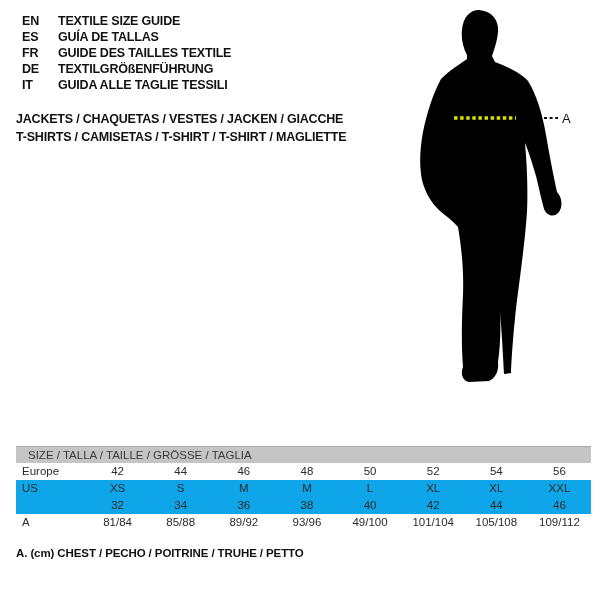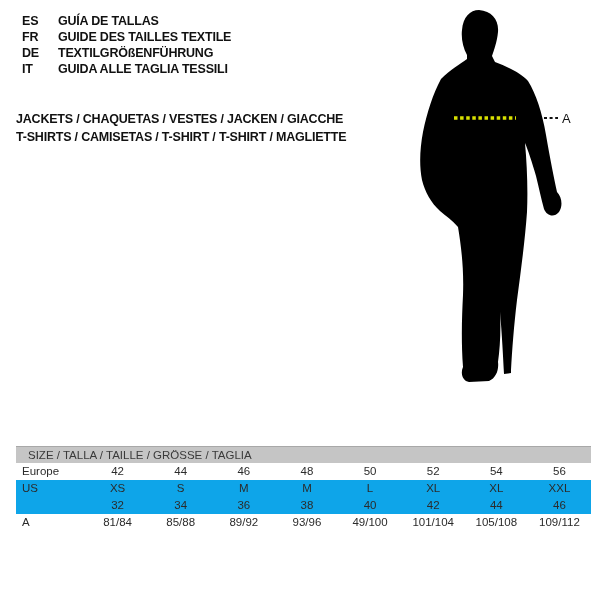--- a/index.html
+++ b/index.html
@@ -33,34 +33,38 @@
   
   .footnote{position:absolute;top:547px;left:16px;font-size:11.5px;font-weight:bold;letter-spacing:-0.1px;}
 </style>
 </head>
 <body>
 
 <div id="page">
 
   <div class="lang-list">
     <div class="lang-row">
+      <span class="lang-code">EN</span>
+      <span class="lang-label">TEXTILE SIZE GUIDE</span>
+    </div>
+    <div class="lang-row">
       <span class="lang-code">ES</span>
       <span class="lang-label">GUÍA DE TALLAS</span>
     </div>
     <div class="lang-row">
       <span class="lang-code">FR</span>
       <span class="lang-label">GUIDE DES TAILLES TEXTILE</span>
     </div>
     <div class="lang-row">
       <span class="lang-code">DE</span>
       <span class="lang-label">TEXTILGRÖßENFÜHRUNG</span>
     </div>
     <div class="lang-row">
       <span class="lang-code">IT</span>
-      <span class="lang-label">GUIDA ALLE TAGLIA TESSILI</span>
+      <span class="lang-label">GUIDA ALLE TAGLIE TESSILI</span>
     </div>
   </div>
 
   <div class="categories">
     <div class="cat-line">JACKETS / CHAQUETAS / VESTES / JACKEN / GIACCHE</div>
     <div class="cat-line">T-SHIRTS / CAMISETAS / T-SHIRT / T-SHIRT / MAGLIETTE</div>
   </div>
 
   <div class="figure">
     <svg viewBox="398 0 202 400" xmlns="http://www.w3.org/2000/svg">
@@ -147,14 +151,15 @@
       <div class="cell">85/88</div>
       <div class="cell">89/92</div>
       <div class="cell">93/96</div>
       <div class="cell">49/100</div>
       <div class="cell">101/104</div>
       <div class="cell">105/108</div>
       <div class="cell">109/112</div>
     </div>
   </div>
 
+  <div class="footnote">A. (cm) CHEST / PECHO / POITRINE / TRUHE / PETTO</div>
 
 </div>
 
 </body></html>

